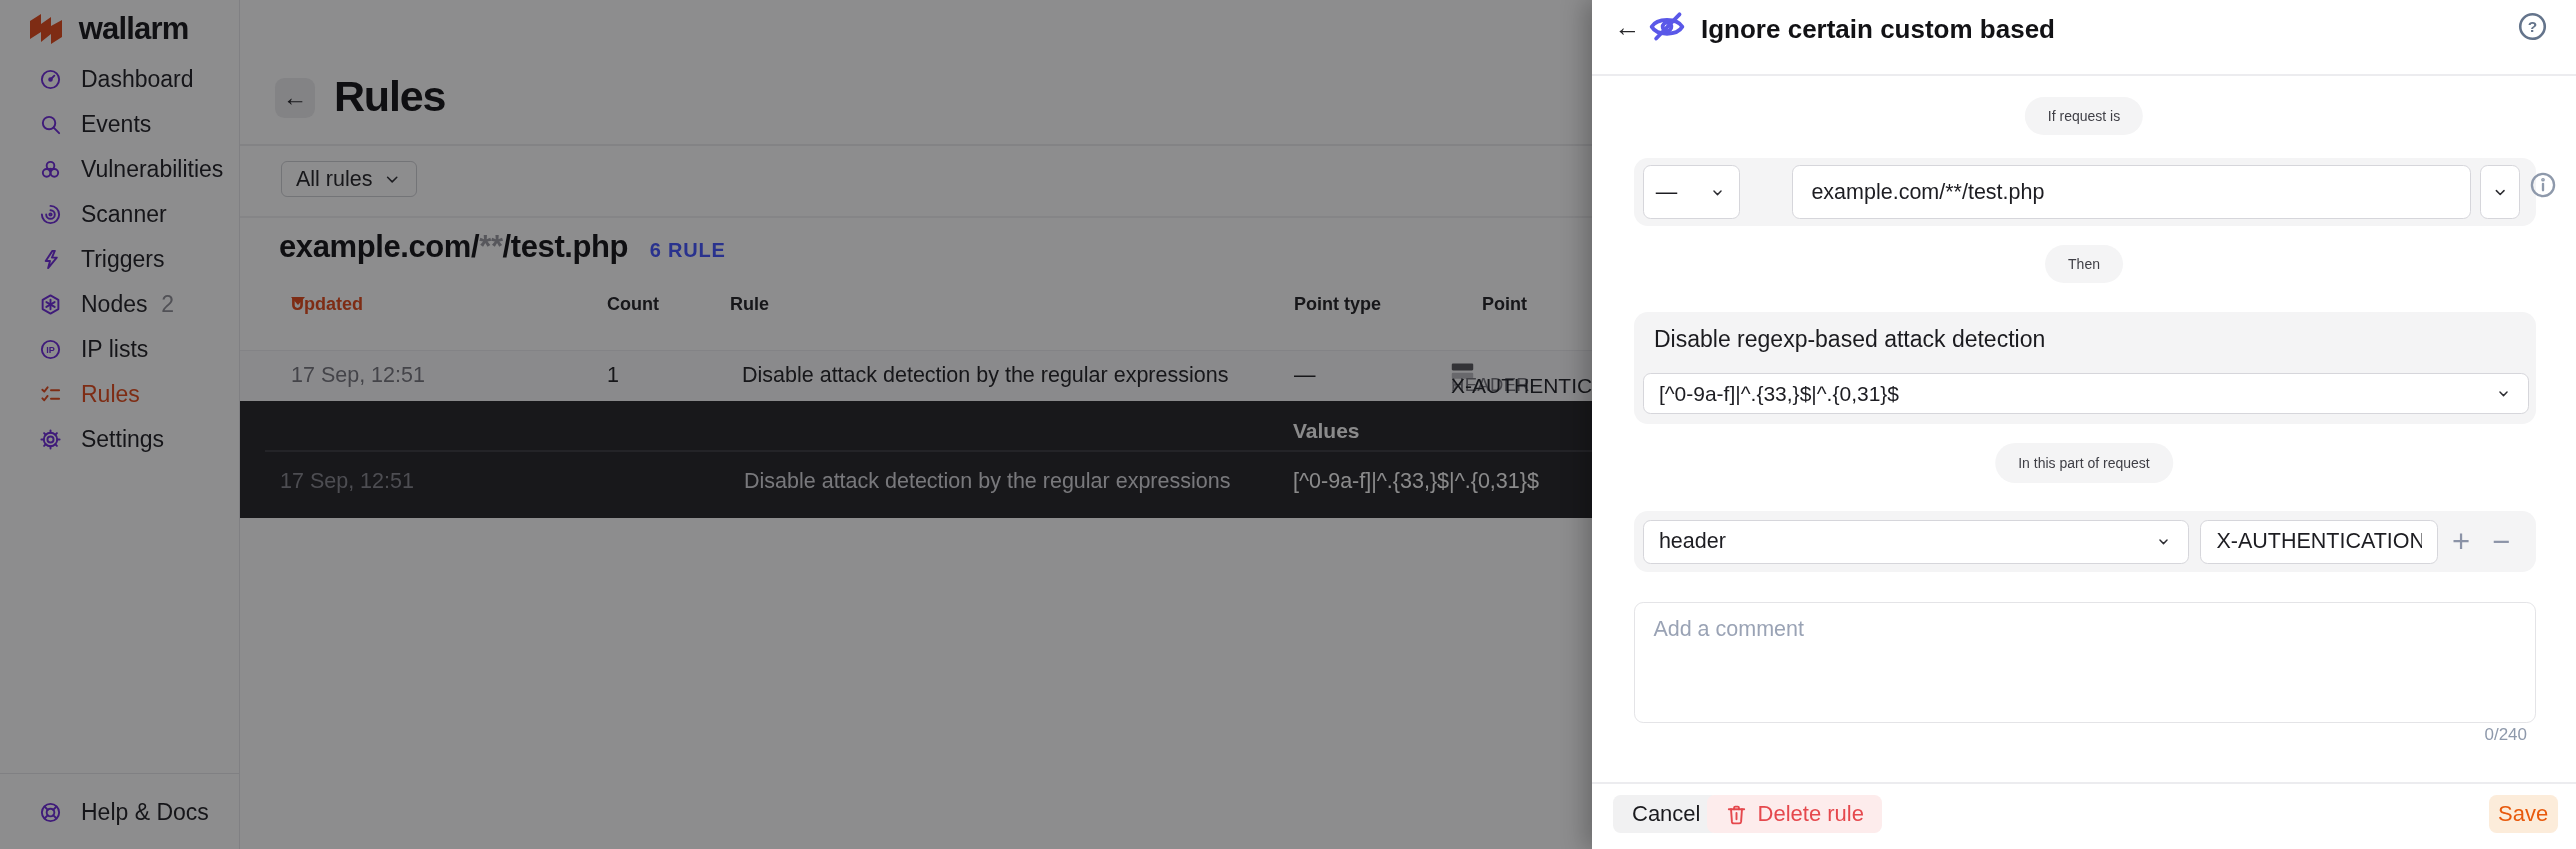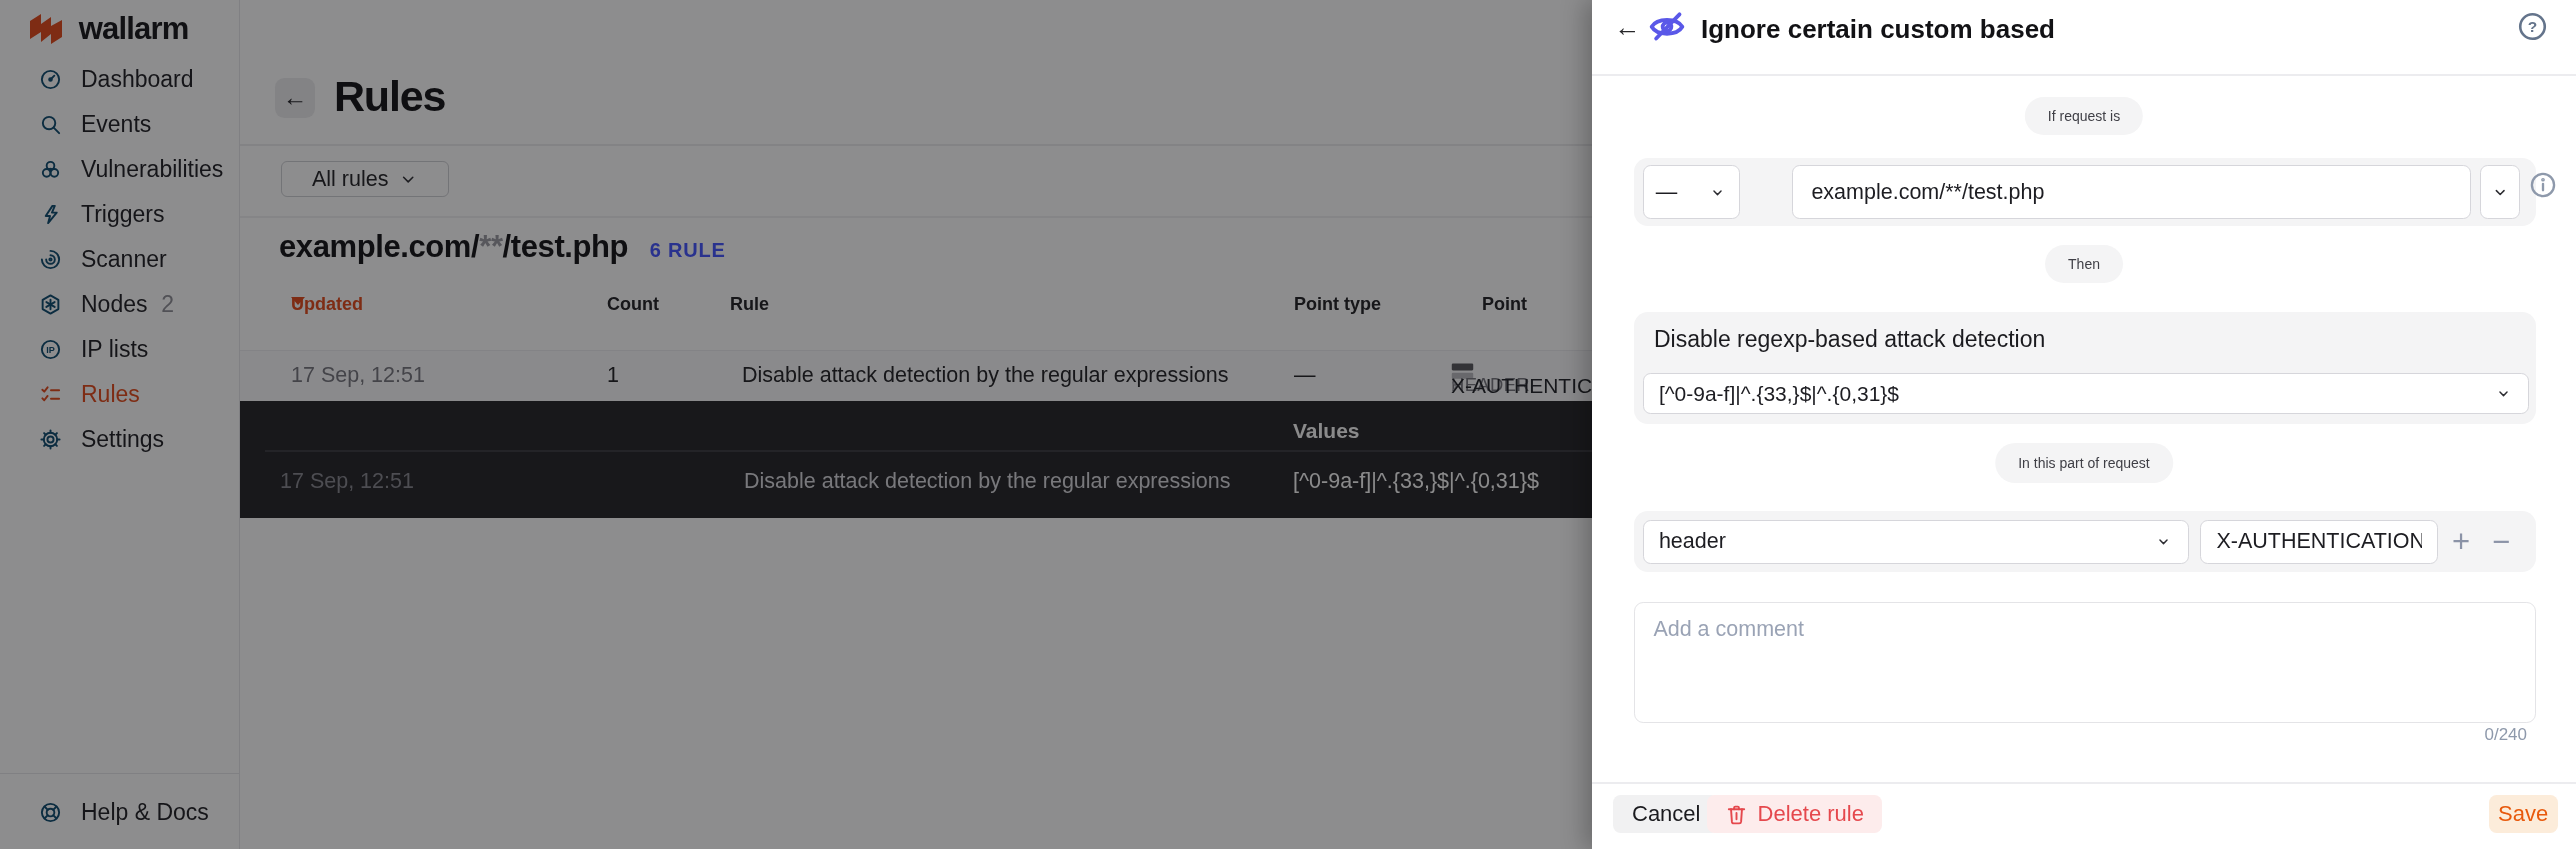--- a/index.html
+++ b/index.html
@@ -12,37 +12,37 @@
   html,body{width:2576px; height:850px; overflow:hidden; background:#fff;}
   .stage{position:relative; width:2576px; height:798px; background:#fff;}
 
   
   .sidebar{position:absolute; left:0; top:0; width:240px; height:850px; background:#fff; border-right:1.5px solid #e7e7ea; z-index:1;}
   .logo{position:absolute; left:21.5px; top:10.8px; display:flex; align-items:center; gap:9.2px;}
   .logo svg{width:48px; height:34px;}
   .logo-text{font-size:31px; font-weight:700; color:#161619; letter-spacing:-0.8px;}
   .nav{position:absolute; left:0; top:57px; width:100%;}
   .nav-item{display:flex; align-items:center; height:45px; padding-left:38px; gap:18.4px; font-size:23px; color:#1d1d22; cursor:pointer;}
-  .nav-item .ic{width:24.6px; height:24.6px; display:flex; align-items:center; justify-content:center; color:#0c4a6e;}
+  .nav-item .ic{width:24.6px; height:24.6px; display:flex; align-items:center; justify-content:center; color:#6d28d9;}
   .nav-item.active{color:var(--accent);}
   .nav-item.active .ic{color:var(--accent);}
   .badge-count{color:#8e8e96; margin-left:-4.6px;}
   .sidebar-foot{position:absolute; left:0; bottom:0; width:100%; border-top:1.5px solid #e7e7ea; padding:15.4px 0;}
   svg.ln{fill:none; stroke:currentColor; stroke-width:2; stroke-linecap:round; stroke-linejoin:round;}
 
   
   .main{position:absolute; left:240px; top:0; width:2336px; height:850px; background:#fff; z-index:1;}
   .topbar{position:absolute; left:0; top:0; width:100%; height:65px; border-bottom:1.5px solid var(--border); background:#fff;}
   .search{position:absolute; left:28px; top:11.5px; width:1316px; height:42px; background:#f4f5f6; border-radius:10.8px; display:flex; align-items:center; padding:0 15.4px; gap:10.8px;}
   .search .ic{color:#5d636f; width:23px; height:23px;}
   .search-ph{font-size:21.5px; color:#8b93a3;}
   .page-head-back{position:absolute; left:35px; top:78px; width:40px; height:40px; background:#ededef; border-radius:9.2px; display:flex; align-items:center; justify-content:center; font-size:24.6px; color:#1d1d22; cursor:pointer;}
   .page-title{position:absolute; left:94px; top:72px; font-size:43px; font-weight:700; letter-spacing:-1.2px; color:#121215;}
   .div-a{position:absolute; left:0; top:144px; width:100%; height:1.5px; background:var(--border);}
-  .filter-btn{position:absolute; left:41px; top:161px; height:36px; border:1.5px solid #cfd0d4; border-radius:6.1px; display:flex; align-items:center; padding:0 30px; gap:10.8px; font-size:21.5px; color:#232327; background:#fff; cursor:pointer;}
+  .filter-btn{position:absolute; left:41px; top:161px; height:36px; border:1.5px solid #cfd0d4; border-radius:6.1px; display:flex; align-items:center; padding:0 14px; gap:10.8px; font-size:21.5px; color:#232327; background:#fff; cursor:pointer;}
   .div-b{position:absolute; left:0; top:216px; width:100%; height:1.5px; background:#f0f0f2;}
   .group-head{position:absolute; left:39px; top:229px; display:flex; align-items:baseline;}
   .group-title{font-size:31px; font-weight:700; color:#121215; letter-spacing:-0.4px;}
   .group-title .wild{color:#9a9aa1;}
   .group-badge{margin-left:21.5px; font-size:20px; font-weight:700; color:var(--blue); letter-spacing:0.8px; cursor:pointer;}
   .thead{position:absolute; top:294px; width:100%; height:31px; font-size:18px; font-weight:700; color:#202024;}
   .thead span{position:absolute; top:0;}
   .th-updated{left:51px; color:var(--accent); display:flex; align-items:center; gap:6.1px; cursor:pointer;}
   .caret-down{width:0;height:0;border-left:7px solid transparent;border-right:7px solid transparent;border-top:8.5px solid var(--accent);margin-top:3.1px;}
   .trow{position:absolute; left:0; top:350px; width:100%; height:51px; background:#fafafb; border-top:1.5px solid #ededf0; font-size:21.5px;}
@@ -146,34 +146,34 @@
               <circle cx="8" cy="15.5" r="4"></circle>
               <circle cx="16" cy="15.5" r="4"></circle>
               <circle cx="12" cy="12.5" r="1.2"></circle>
             </svg>
           </span>
         <span>Vulnerabilities</span>
       </div>
       <div class="nav-item">
         <span class="ic">
             <svg class="ln" viewBox="0 0 24 24" width="23" height="23">
-              <path d="M14 3 L7 13.5 H11.5 L9.5 21 L18.5 10 H13.5 L16.5 3 Z"></path>
-            </svg>
-          </span>
-        <span>Triggers</span>
-      </div>
-      <div class="nav-item">
-        <span class="ic">
-            <svg class="ln" viewBox="0 0 24 24" width="23" height="23">
               <path d="M12 3 a9 9 0 1 1 -9 9"></path>
               <path d="M12 7.5 a4.5 4.5 0 1 1 -4.5 4.5"></path>
               <circle cx="12" cy="12" r="1.2"></circle>
             </svg>
           </span>
         <span>Scanner</span>
+      </div>
+      <div class="nav-item">
+        <span class="ic">
+            <svg class="ln" viewBox="0 0 24 24" width="23" height="23">
+              <path d="M14 3 L7 13.5 H11.5 L9.5 21 L18.5 10 H13.5 L16.5 3 Z"></path>
+            </svg>
+          </span>
+        <span>Triggers</span>
       </div>
       <div class="nav-item">
         <span class="ic">
             <svg class="ln" viewBox="0 0 24 24" width="23" height="23">
               <polygon points="12,2.5 20.2,7.2 20.2,16.8 12,21.5 3.8,16.8 3.8,7.2"></polygon>
               <line x1="12" y1="7" x2="12" y2="17"></line>
               <line x1="7.7" y1="9.5" x2="16.3" y2="14.5"></line>
               <line x1="16.3" y1="9.5" x2="7.7" y2="14.5"></line>
             </svg>
           </span>

